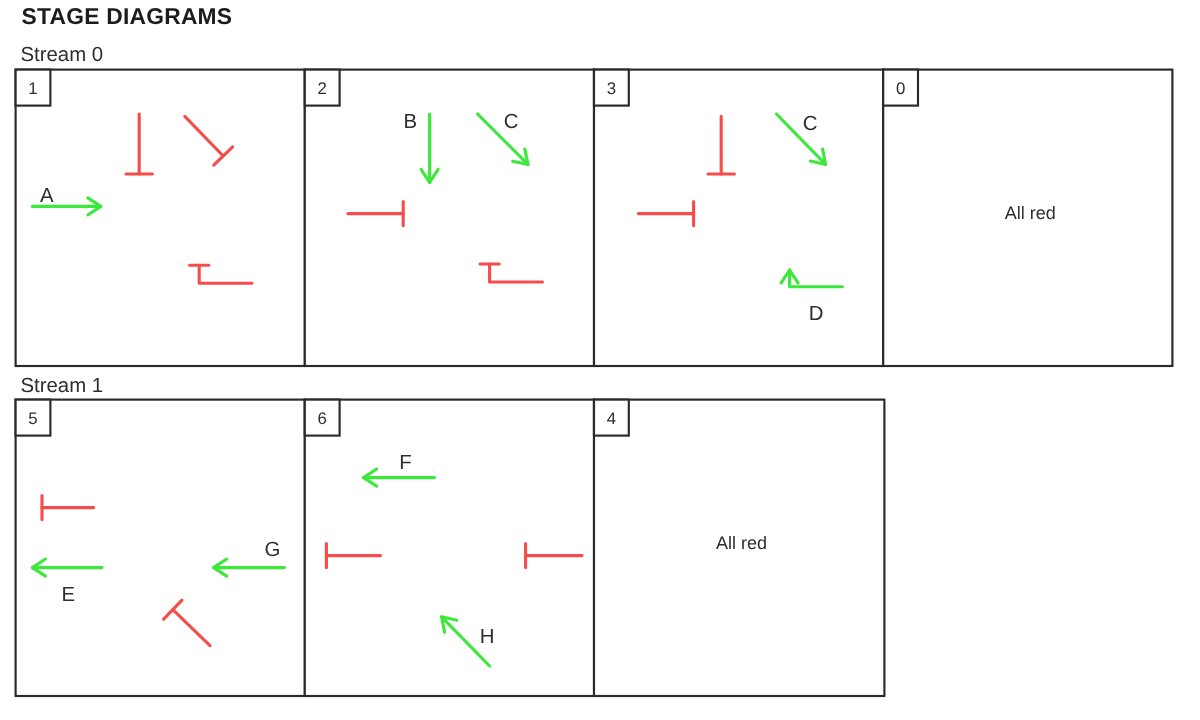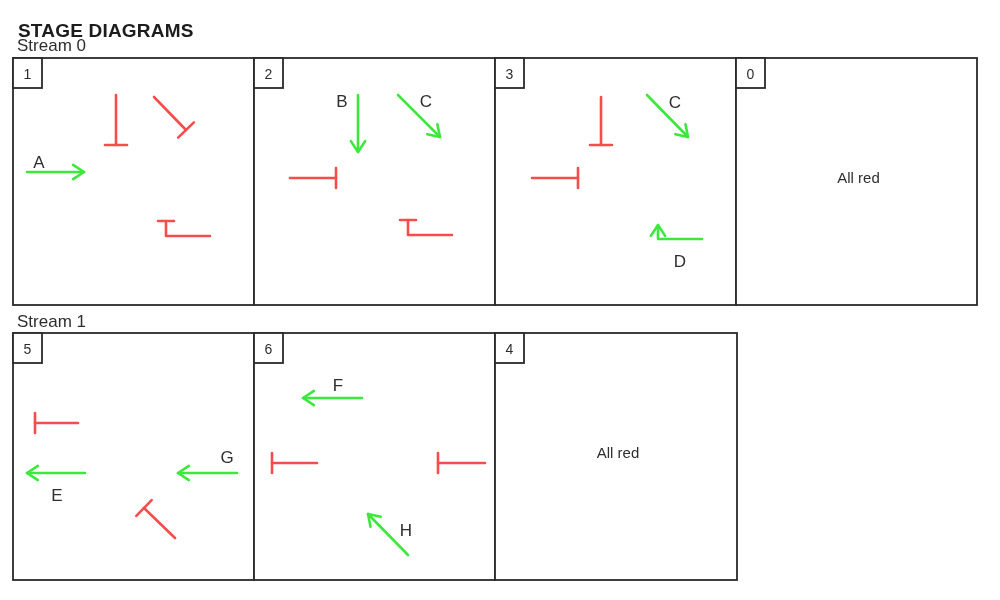--- a/index.html
+++ b/index.html
@@ -1,18 +1,18 @@
 <!DOCTYPE html>
 <html><head>
 <meta charset="utf-8">
 <style>
   html,body{margin:0;padding:0;background:#ffffff;}
   body{width:1000px;height:600px;position:relative;overflow:hidden;
        font-family:"Liberation Sans","DejaVu Sans",sans-serif;}
-  .page-title{position:absolute;left:18px;top:20px;margin:0;
+  .page-title{position:absolute;left:18px;top:4px;margin:0;
               font-size:19px;font-weight:bold;color:#1c1c1c;letter-spacing:0.2px;}
   #diagram{position:absolute;left:0;top:0;}
   #diagram text{font-family:"Liberation Sans","DejaVu Sans",sans-serif;}
 </style>
 </head>
 <body>
 
 <h1 class="page-title">STAGE DIAGRAMS</h1>
 
 <svg id="diagram" width="1000" height="600" viewBox="0 0 1000 600" xmlns="http://www.w3.org/2000/svg">

